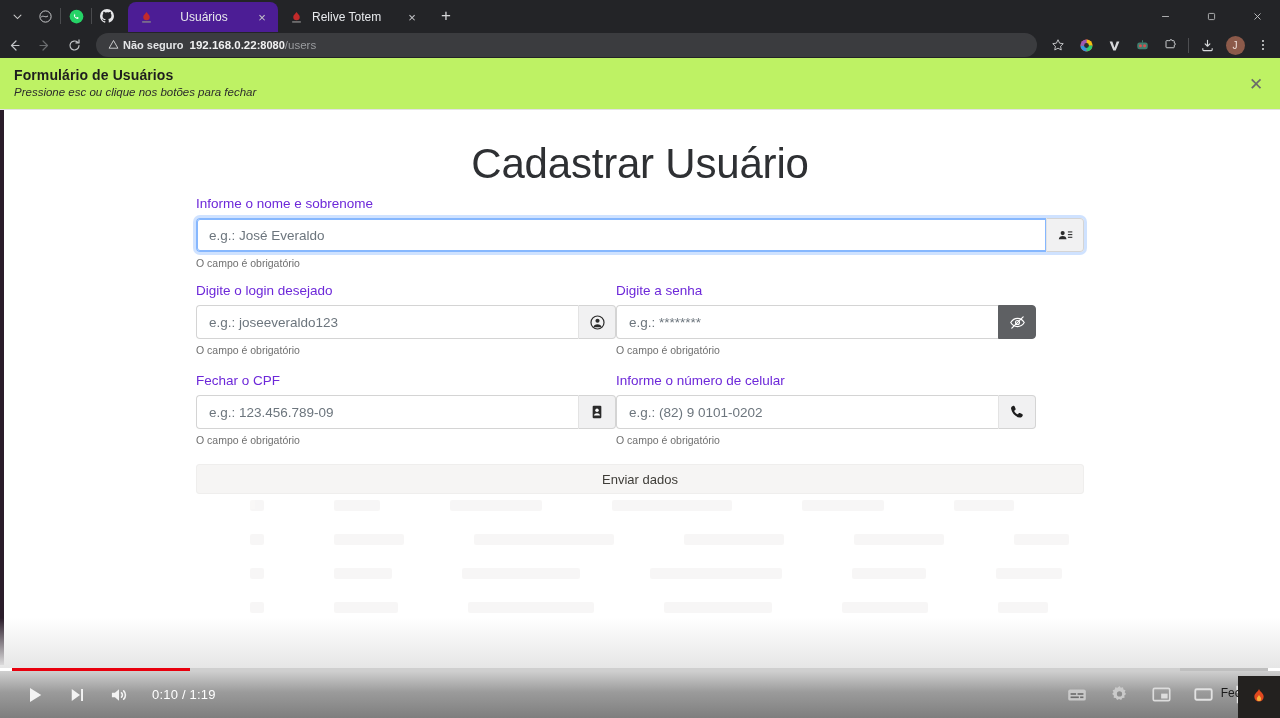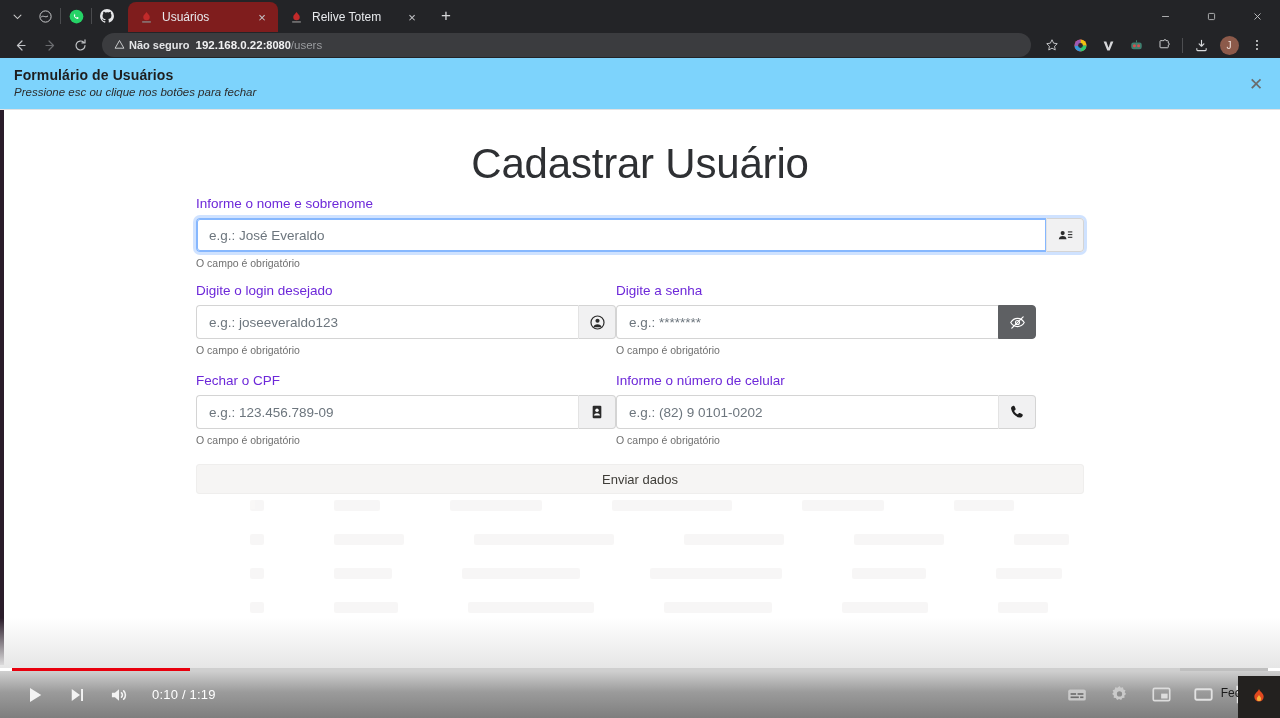--- a/index.html
+++ b/index.html
@@ -25,21 +25,21 @@
     cursor: pointer;
   }
   .pin-sep { width: 1px; height: 16px; background: #4a4b4e; }
 
   .tab {
     height: 30px; display: flex; align-items: center;
     padding: 0 8px 0 10px; gap: 8px; position: relative;
     border-radius: 8px 8px 0 0; min-width: 150px; max-width: 190px;
     cursor: pointer;
   }
-  .tab.active { background: #7f1d1d; }
+  .tab.active { background: #4c1d95; text-align: center; }
   .tab-favicon { width: 16px; height: 16px; flex: 0 0 16px; display:flex; align-items:center; justify-content:center; }
   .tab-title {
     font-size: 12px; color: #e8eaed; white-space: nowrap;
     overflow: hidden; text-overflow: ellipsis; flex: 1;
   }
   .tab-close {
     width: 16px; height: 16px; border-radius: 50%;
     display: flex; align-items: center; justify-content: center;
     color: #c5c6c9; font-size: 13px; line-height: 1; cursor: pointer;
   }
@@ -48,21 +48,21 @@
     display: flex; align-items: center; justify-content: center;
     color: #d5d6d8; font-size: 17px; cursor: pointer;
   }
 
   .winctrls { position: absolute; right: 0; top: 0; display: flex; height: 32px; }
   .winctrl {
     width: 46px; height: 32px; display: flex; align-items: center; justify-content: center;
     color: #c8c9cb; font-size: 12px; cursor: pointer;
   }
 
-  .omnibar { height: 26px; display: flex; align-items: center; padding: 0 6px; gap: 2px; }
+  .omnibar { height: 26px; display: flex; align-items: center; padding: 0 0; gap: 2px; }
   .navbtn {
     width: 28px; height: 24px; display: flex; align-items: center; justify-content: center;
     color: #b9bbbe; font-size: 14px; cursor: pointer;
   }
   .navbtn.disabled { color: #6a6c6f; }
   .urlfield {
     flex: 1; height: 24px; background: #3b3c3f; border-radius: 13px;
     display: flex; align-items: center; padding: 0 12px; gap: 6px;
     margin: 0 6px; cursor: text;
   }
@@ -80,21 +80,21 @@
     width: 19px; height: 19px; border-radius: 50%; background: #8c5a4a;
     color: #f3e5df; font-size: 10px; display: flex; align-items: center; justify-content: center;
     cursor: pointer;
   }
 
   
   .page { position: relative; width: 1280px; height: 660px; background: #ffffff; overflow: hidden; }
   .left-strip { position: absolute; left: 0; top: 0; width: 4px; height: 607px; background: #2a1c2a; }
 
   .modal-head {
-    position: relative; height: 52px; background: #7dd3fc;
+    position: relative; height: 52px; background: #bef264;
     border-bottom: 1px solid #e2e2e2;
     padding: 9px 0 1px 14px;
   }
   .modal-title { font-size: 14px; font-weight: bold; color: #1e1e1e; letter-spacing: .1px; }
   .modal-sub { font-size: 11.5px; font-style: italic; color: #2c2c2c; margin-top: 3px; }
   .modal-close {
     position: absolute; right: 10px; top: 12px;
     width: 28px; height: 28px; display: flex; align-items: center; justify-content: center;
     color: #6b6b6b; font-size: 17px; cursor: pointer;
   }

